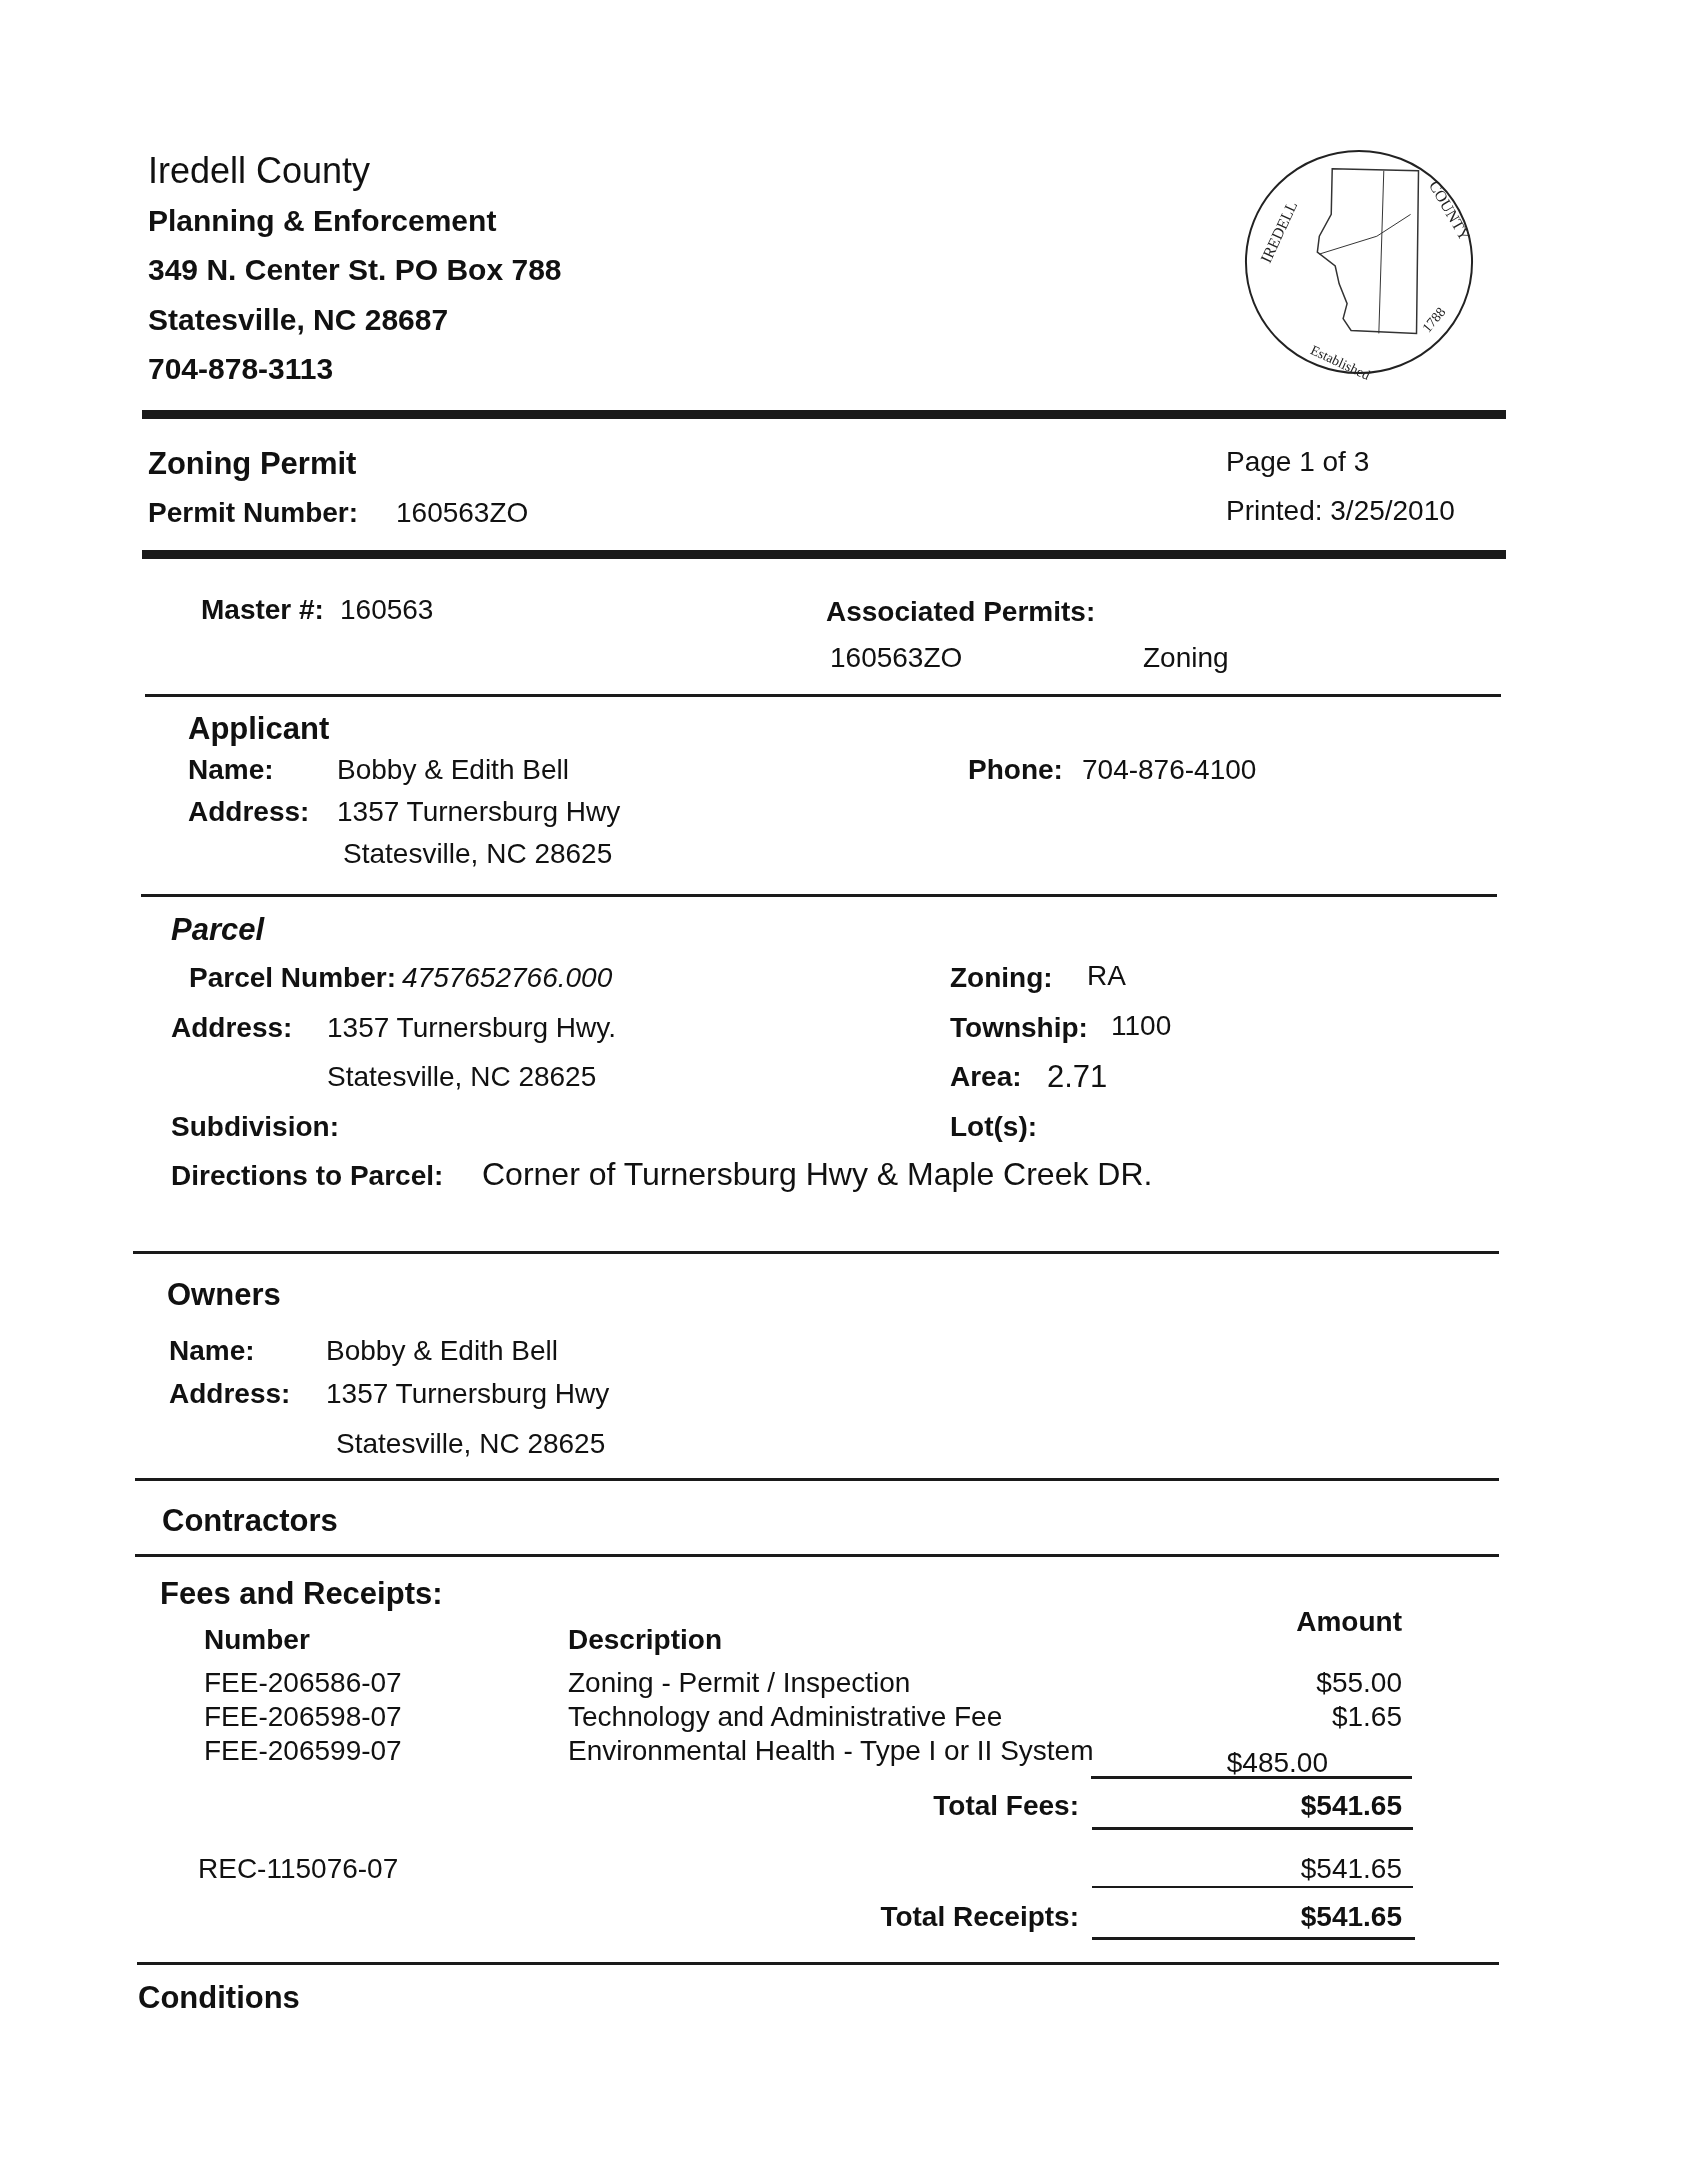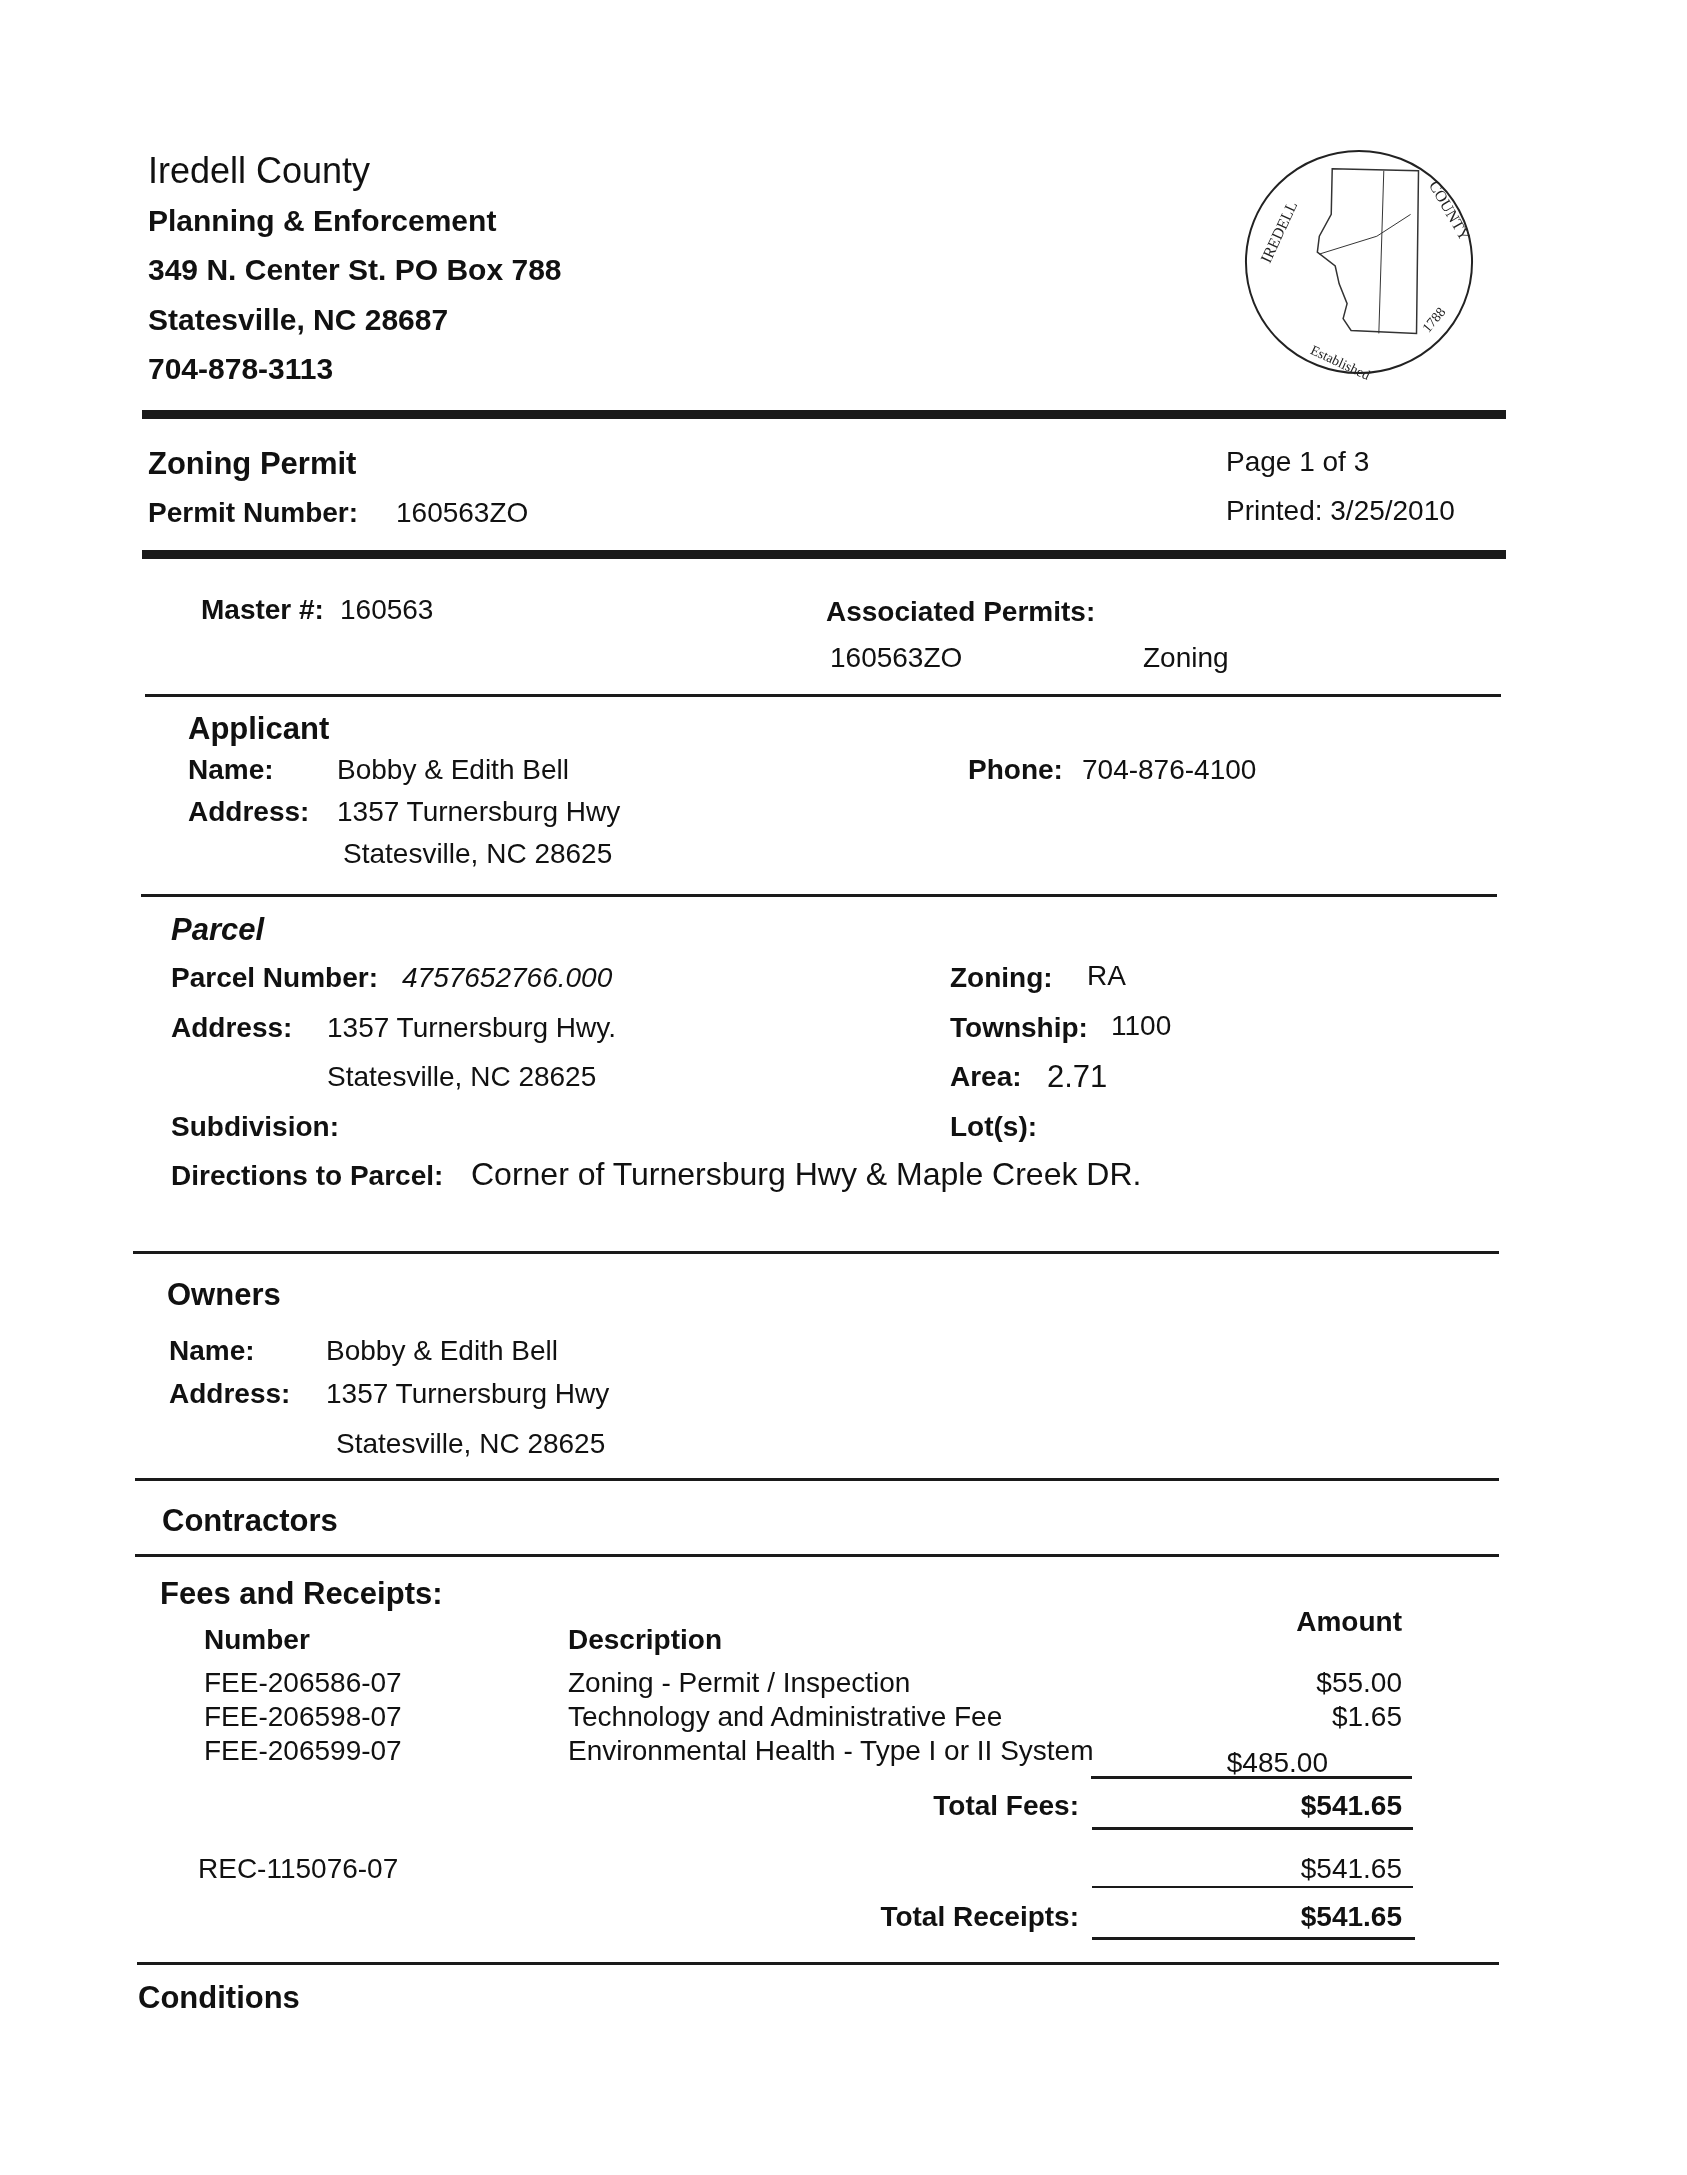--- a/index.html
+++ b/index.html
@@ -61,35 +61,35 @@
 <div class="abs val" style="left:337px;top:754px;">Bobby &amp; Edith Bell</div>
 <div class="abs lbl" style="left:188px;top:796px;">Address:</div>
 <div class="abs val" style="left:337px;top:796px;">1357 Turnersburg Hwy</div>
 <div class="abs val" style="left:343px;top:838px;">Statesville, NC 28625</div>
 <div class="abs lbl" style="left:968px;top:754px;">Phone:</div>
 <div class="abs val" style="left:1082px;top:754px;">704-876-4100</div>
 
 <div class="rule" style="left:141px;top:894px;width:1356px;"></div>
 
 <div class="abs sec" style="left:171px;top:912px;font-style:italic;">Parcel</div>
-<div class="abs lbl" style="left:171px;top:962px;">Parcel Number:</div>
+<div class="abs lbl" style="left:189px;top:962px;">Parcel Number:</div>
 <div class="abs val" style="left:402px;top:962px;font-style:italic;">4757652766.000</div>
 <div class="abs lbl" style="left:171px;top:1012px;">Address:</div>
 <div class="abs val" style="left:327px;top:1012px;">1357 Turnersburg Hwy.</div>
 <div class="abs val" style="left:327px;top:1061px;">Statesville, NC 28625</div>
 <div class="abs lbl" style="left:171px;top:1111px;">Subdivision:</div>
 <div class="abs lbl" style="left:950px;top:962px;">Zoning:</div>
 <div class="abs val" style="left:1087px;top:960px;">RA</div>
 <div class="abs lbl" style="left:950px;top:1012px;">Township:</div>
 <div class="abs val" style="left:1111px;top:1010px;">1100</div>
 <div class="abs lbl" style="left:950px;top:1061px;">Area:</div>
 <div class="abs val" style="left:1047px;top:1059px;font-size:31px;">2.71</div>
 <div class="abs lbl" style="left:950px;top:1111px;">Lot(s):</div>
 <div class="abs lbl" style="left:171px;top:1160px;">Directions to Parcel:</div>
-<div class="abs val" style="left:471px;top:1156px;font-size:32px;">Corner of Turnersburg Hwy &amp; Maple Creek DR.</div>
+<div class="abs val" style="left:482px;top:1156px;font-size:32px;">Corner of Turnersburg Hwy &amp; Maple Creek DR.</div>
 
 <div class="rule" style="left:133px;top:1251px;width:1366px;"></div>
 
 <div class="abs sec" style="left:167px;top:1277px;">Owners</div>
 <div class="abs lbl" style="left:169px;top:1335px;">Name:</div>
 <div class="abs val" style="left:326px;top:1335px;">Bobby &amp; Edith Bell</div>
 <div class="abs lbl" style="left:169px;top:1378px;">Address:</div>
 <div class="abs val" style="left:326px;top:1378px;">1357 Turnersburg Hwy</div>
 <div class="abs val" style="left:336px;top:1428px;">Statesville, NC 28625</div>
 

